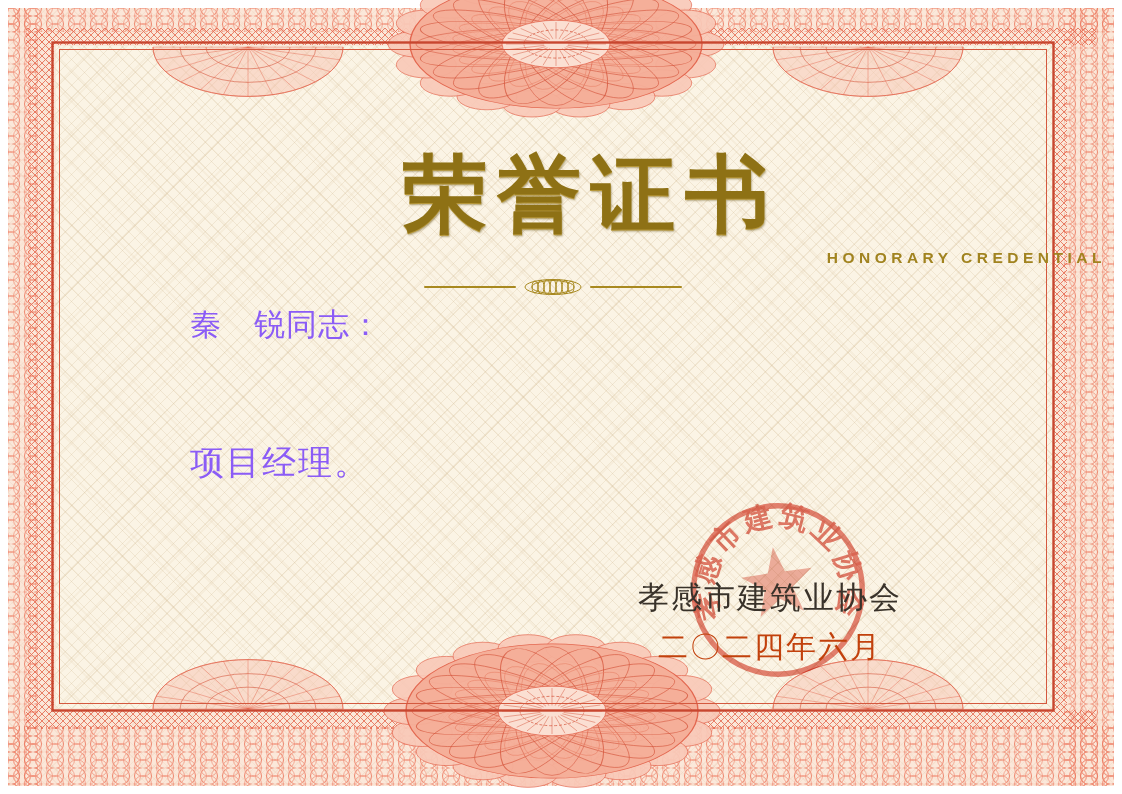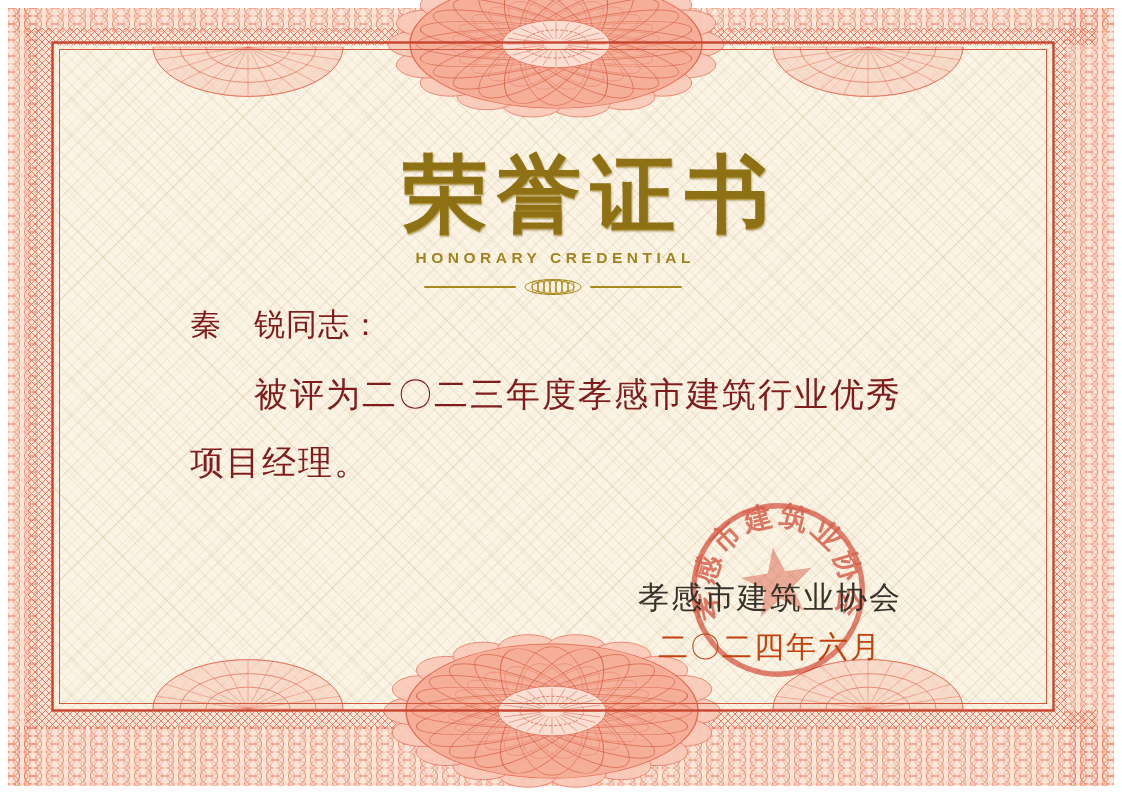--- a/index.html
+++ b/index.html
@@ -29,32 +29,32 @@
     font-family:"Liberation Sans","DejaVu Sans",sans-serif;
     font-weight:900;
     font-size:84px;line-height:1.1;
     letter-spacing:10px;text-indent:10px;
     color:#8e7115;
     text-shadow:0 1px 0 #b6973a, 1px 2px 2px rgba(96,76,12,.45);
     margin-left:33px;
   }
   .subtitle{
     position:absolute;left:0;top:249px;width:1106px;
-    text-align:center;
+    text-align:right;
     font-family:"Liberation Sans","DejaVu Sans",sans-serif;
     font-weight:bold;
     font-size:15.5px;letter-spacing:4.5px;text-indent:4.5px;
     color:#a1831f;
   }
   .divider{
     position:absolute;left:0;top:278px;width:1106px;
     display:flex;align-items:center;justify-content:center;gap:5px;
   }
   .divider .rule{width:92px;height:2.4px;background:#a8891f;border-radius:2px;}
-  .ink{color:#7f1d1d;}
+  .ink{color:#8b5cf6;}
   .txt{position:absolute;white-space:nowrap;}
   .recipient{left:190px;top:304px;font-size:31px;letter-spacing:1px;}
   .body1{left:254px;top:372px;font-size:34px;letter-spacing:2px;}
   .body2{left:190px;top:440px;font-size:34px;letter-spacing:2px;text-align:right;}
   .body3{left:254px;top:498px;font-size:34px;letter-spacing:2px;}
   .signature{
     position:absolute;left:614px;top:577px;width:312px;
     text-align:center;
   }
   .issuer{font-size:31px;letter-spacing:2px;color:#39322a;}
@@ -350,21 +350,20 @@
           <ellipse cx="32" cy="9" rx="3" ry="7.6"></ellipse>
           <ellipse cx="38" cy="9" rx="3" ry="7.4"></ellipse>
           <ellipse cx="44" cy="9" rx="3" ry="6.8"></ellipse>
           <ellipse cx="50" cy="9" rx="3" ry="6"></ellipse>
         </g>
       </svg>
       <div class="rule"></div>
     </div>
 
     <div class="txt ink recipient">秦　锐同志：</div>
-    <div class="txt ink body1">被评为二〇二三年度孝感市建筑行业优秀</div>
     <div class="txt ink body2">项目经理。</div>
 
     <svg class="seal" viewBox="0 0 200 200">
       <circle cx="100" cy="100" r="86" fill="none" stroke="#dc5a49" stroke-width="5.5" opacity="0.85"></circle>
       <polygon transform="translate(100,94) rotate(-8)" fill="#df604e" opacity="0.55" points="0,-38 8.8,-12.1 36.1,-11.7 14.3,4.6 22.3,30.7 0,15 -22.3,30.7 -14.3,4.6 -36.1,-11.7 -8.8,-12.1"></polygon>
       <path id="sealArc" d="M 40,124 A 65,65 0 1 1 160,124" fill="none" stroke="none"></path>
       <text text-anchor="middle" opacity="0.85">
         <textPath href="#sealArc" startOffset="50%">孝感市建筑业协会</textPath>
       </text>
     </svg>

